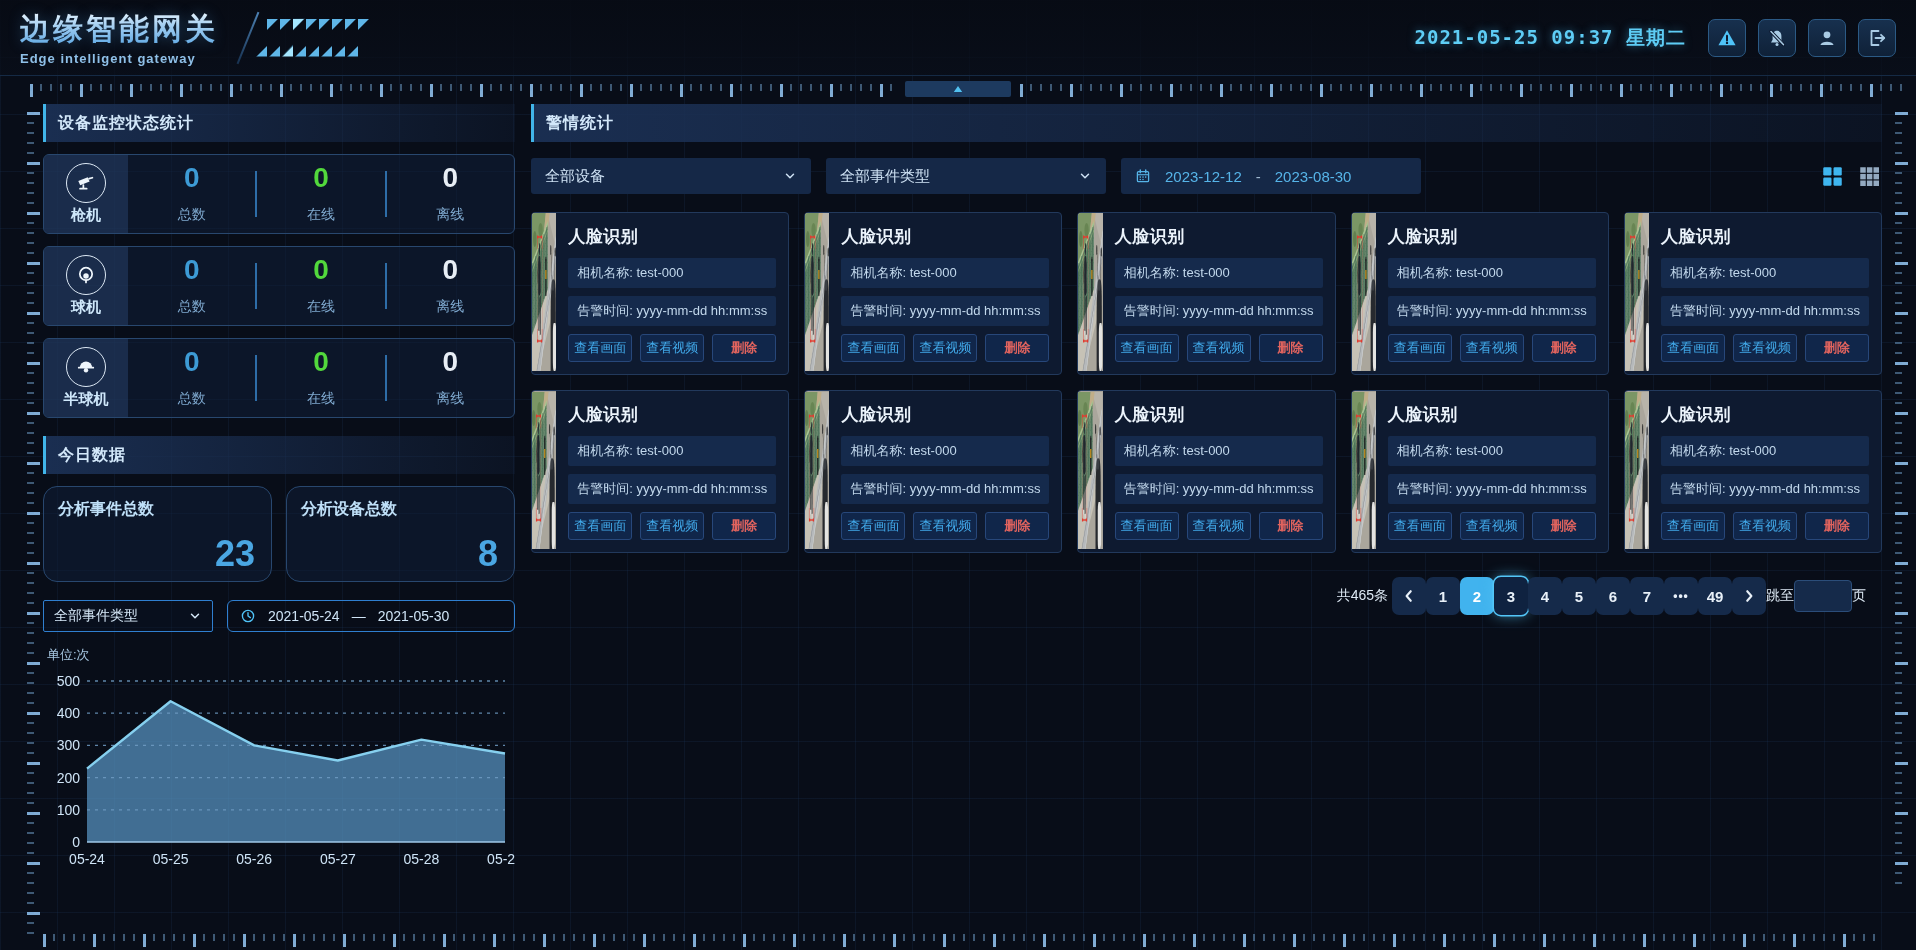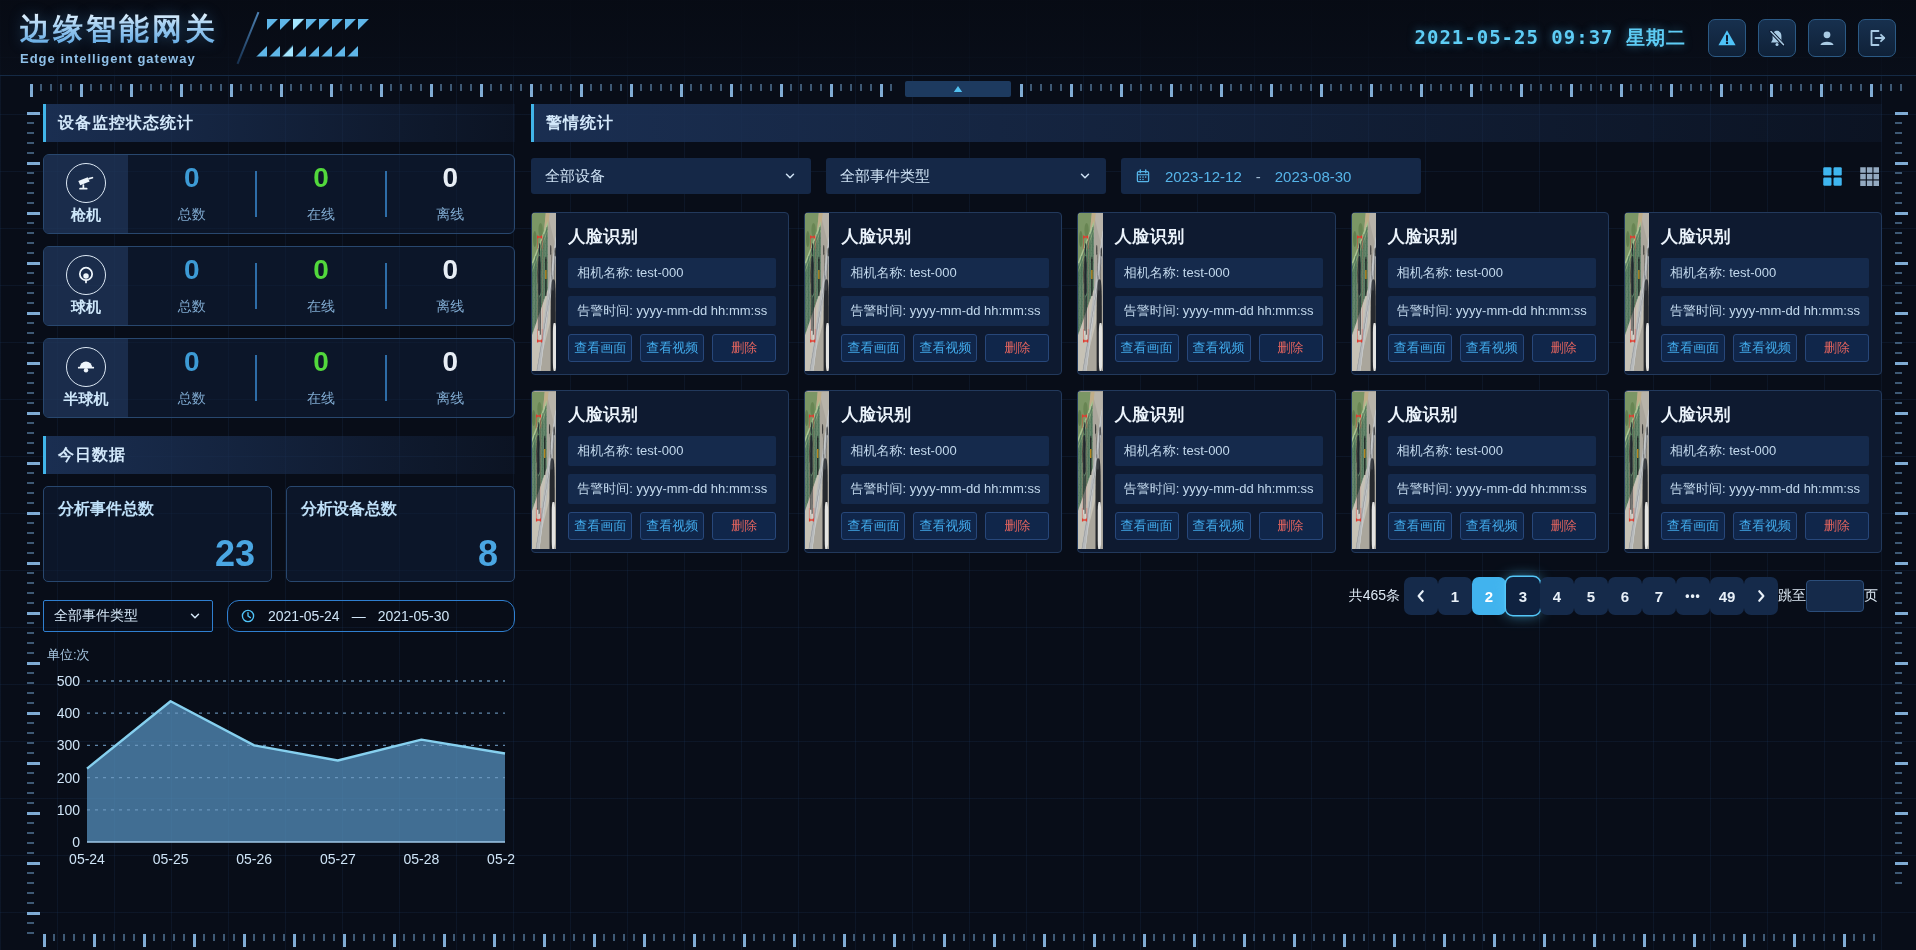--- a/index.html
+++ b/index.html
@@ -137,33 +137,33 @@
   .stat-num { font-size:28px; font-weight:bold; line-height:1; }
   .stat-num.total { color:#3d9bd5; }
   .stat-num.online { color:#52d83c; }
   .stat-num.offline { color:#e8eef5; }
   .stat-lbl { font-size:14px; color:#7fa9cf; margin-top:14px; }
   .stat-sep { width:2px; height:46px; background:#2e6da8; flex:0 0 2px; }
 
   .today-grid { display:flex; gap:14px; margin-top:12px; }
   .today-card {
     flex:1; height:96px; position:relative;
-    background:rgba(17,31,56,.55); border:1px solid #28476e; border-radius:5px; padding:12px 14px;
+    background:rgba(17,31,56,.55); border:1px solid #28476e; border-radius:14px; padding:12px 14px;
   }
   .today-label { font-size:16px; font-weight:bold; color:#bfe0f8; }
   .today-value { position:absolute; right:16px; bottom:6px; font-size:36px; font-weight:bold; color:#4aa6e2; }
 
   .lfilter { display:flex; gap:14px; margin-top:18px; }
   .lselect {
     flex:0 0 170px; height:32px; border:1px solid #2f7fd0; border-radius:2px; cursor:pointer;
     display:flex; align-items:center; justify-content:space-between; padding:0 10px;
     font-size:14px; color:#d6e8f8; background:rgba(10,20,38,.4);
   }
   .ldate {
-    flex:1; height:32px; border:1px solid #2f7fd0; border-radius:12px; cursor:pointer;
+    flex:1; height:32px; border:1px solid #2f7fd0; border-radius:6px; cursor:pointer;
     display:flex; align-items:center; gap:12px; padding:0 12px; font-size:14px; color:#cfe4f6;
   }
   .ldate .clock { color:#4fc3f7; }
 
   .chart-block { margin-top:14px; }
   .unit-label { font-size:13px; color:#a8c8e2; margin:0 0 3px 4px; }
   .chart-svg { width:100%; height:205px; display:block; }
 
   
   .main-panel { flex:1; display:flex; flex-direction:column; min-width:0; }
@@ -195,23 +195,23 @@
   .info-row {
     background:#152a4c; color:#c2d8ec; font-size:13px; padding:6px 9px; border-radius:2px;
     margin-bottom:8px; white-space:nowrap; overflow:hidden;
   }
   .actions { display:flex; gap:8px; margin-top:3px; }
   .abtn {
     flex:1; height:28px; background:#10264a; border:1px solid #27477a; border-radius:3px;
     color:#41a8e8; font-size:13px; display:flex; align-items:center; justify-content:center;
     cursor:pointer; font-family:inherit;
   }
-  .abtn.delete { color:#e0635e; }
-
-  .pager { display:flex; align-items:center; justify-content:flex-end; margin-top:24px; padding-right:4px; }
+  .abtn.delete { color:#e0635e;font-weight:bold; }
+
+  .pager { display:flex; align-items:center; justify-content:flex-end; margin-top:24px; padding-right:16px; }
   .pager-total { font-size:14px; color:#dde9f4; margin-right:4px; }
   .pbtn {
     min-width:34px; height:38px; padding:0 7px; border-radius:7px; border:none; cursor:pointer;
     background:#152a4a; color:#e8f0f8; display:flex; align-items:center; justify-content:center;
     font-size:15px; font-weight:bold; font-family:inherit;
   }
   .pbtn.arrow { color:#e8f0f8; }
   .pbtn.active { background:#41b3ee; color:#ffffff; }
   .pbtn.focused { background:#0f2240; box-shadow:0 0 0 1.5px #53c6f7, 0 0 14px rgba(83,198,247,.65); }
   .pbtn.ellipsis { font-size:12px; letter-spacing:1px; }

